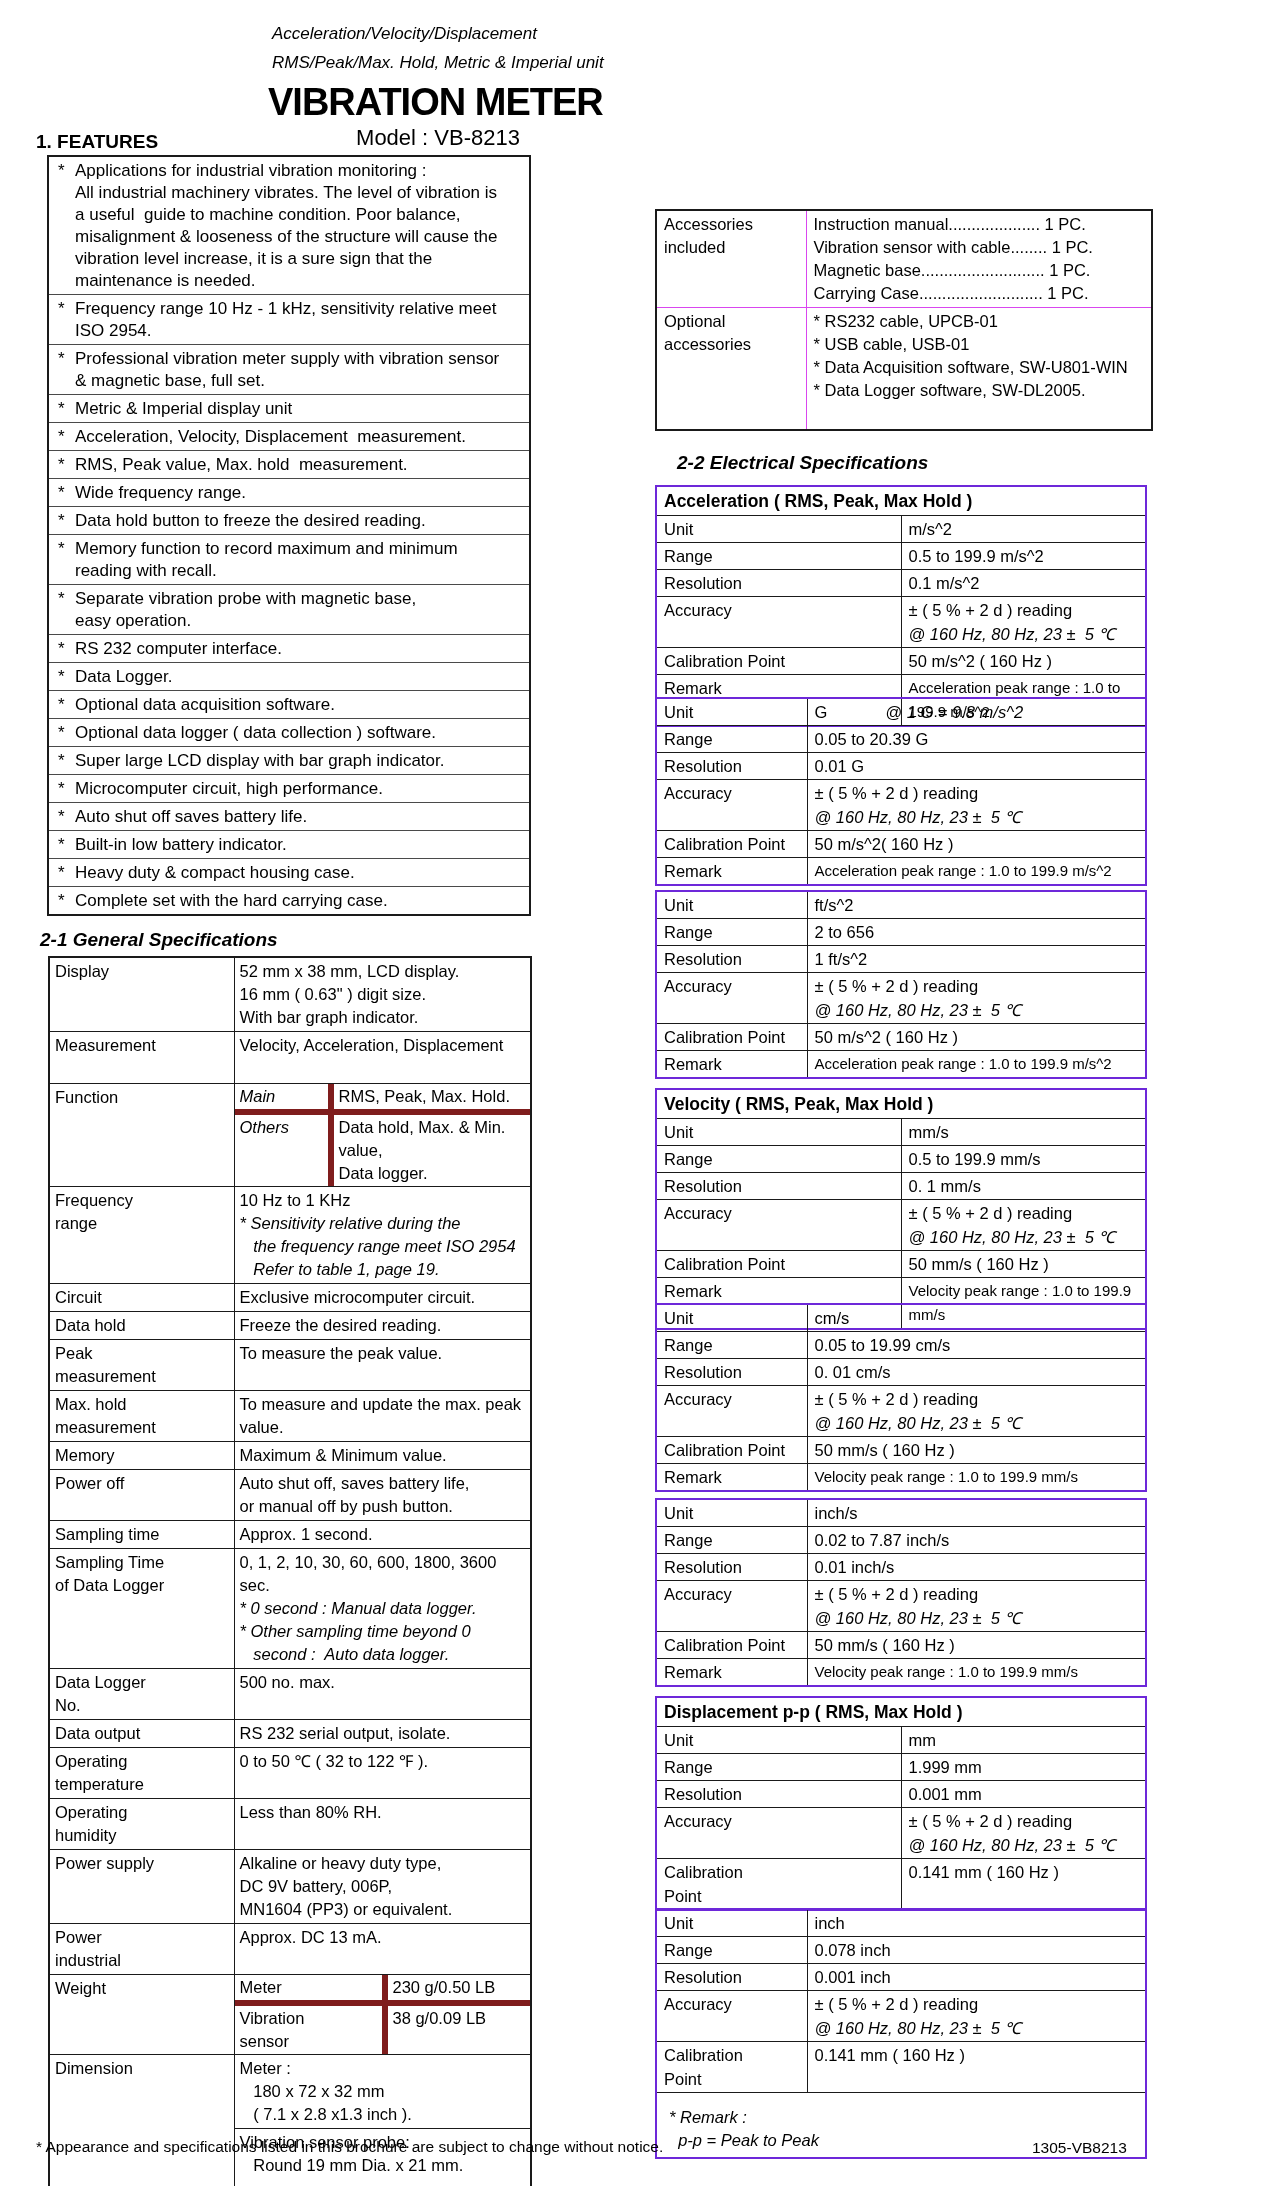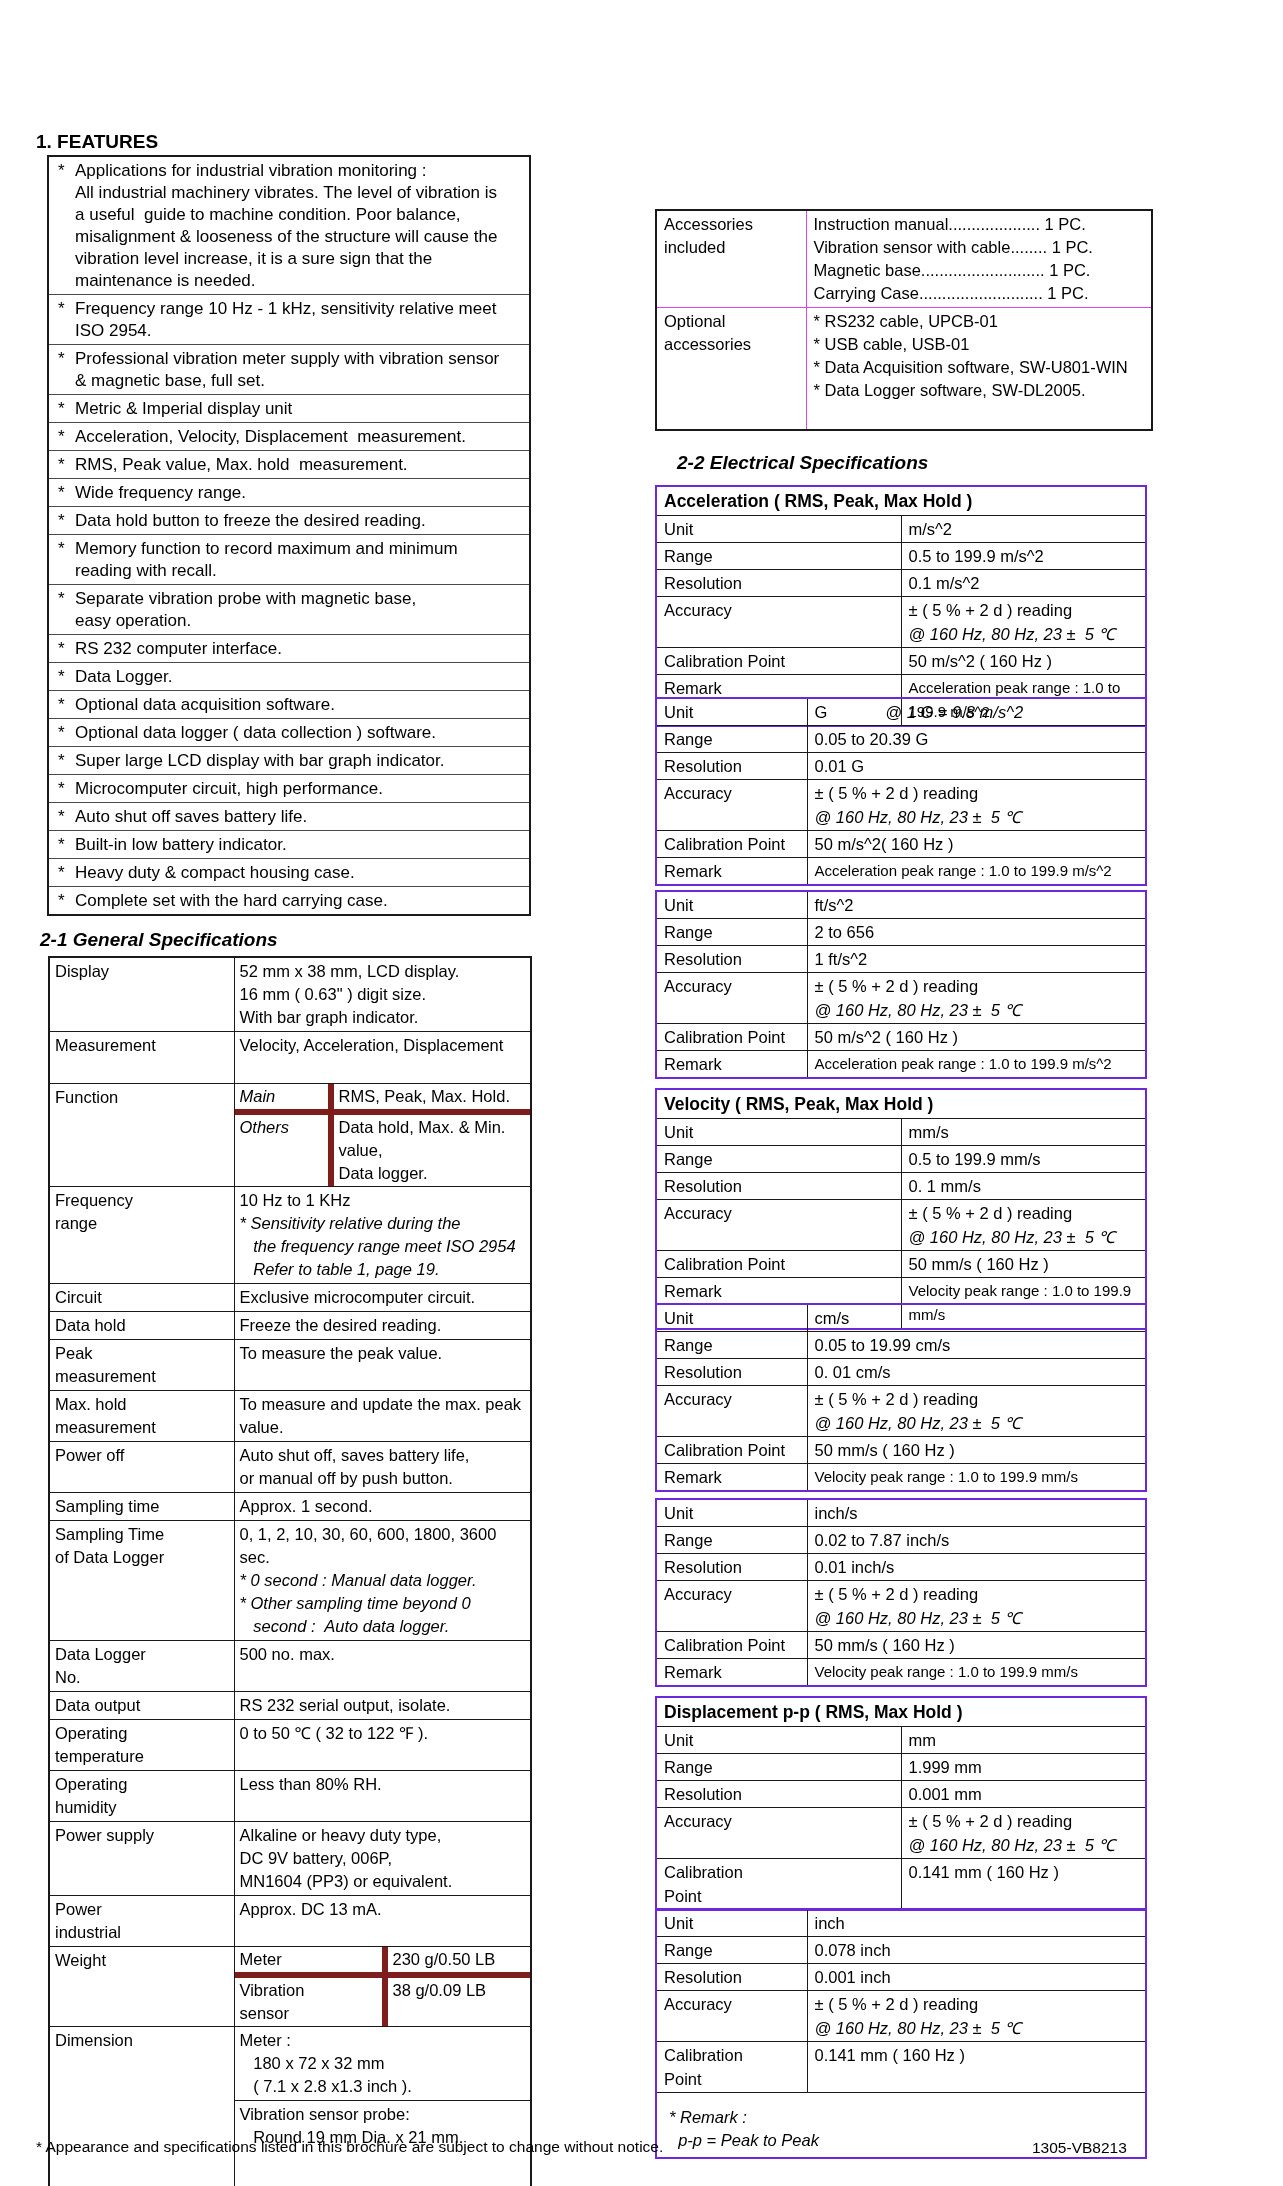--- a/index.html
+++ b/index.html
@@ -64,20 +64,26 @@
 
   
   .foot-left  { position:absolute; left:36px;  top:2138px; font-size:15.5px; }
   .foot-right { position:absolute; left:1032px; top:2139px; font-size:15.5px; }
 </style>
 </head>
 <body>
 
 <div class="page">
 
+  <div class="hdr">
+    <div class="hl">Acceleration/Velocity/Displacement</div>
+    <div class="hl hl2">RMS/Peak/Max. Hold, Metric &amp; Imperial unit</div>
+    <div class="big-title">VIBRATION METER</div>
+    <div class="model">Model : VB-8213</div>
+  </div>
 
   <div class="feat-heading">1. FEATURES</div>
   <div class="feat-box" id="features-box">
       <div class="feat-item">
         <span class="star">*</span>
         <div class="feat-text">Applications for industrial vibration monitoring :
 All industrial machinery vibrates. The level of vibration is
 a useful  guide to machine condition. Poor balance,
 misalignment &amp; looseness of the structure will cause the
 vibration level increase, it is a sure sign that the
@@ -235,20 +241,26 @@
         </tr>
         <tr>
           <td class="lbl">Max. hold
 measurement</td>
           <td class="val">
             <div class="line">To measure and update the max. peak</div>
             <div class="line">value.</div>
           </td>
         </tr>
         <tr>
+          <td class="lbl">Memory</td>
+          <td class="val">
+            <div class="line">Maximum &amp; Minimum value.</div>
+          </td>
+        </tr>
+        <tr>
           <td class="lbl">Power off</td>
           <td class="val">
             <div class="line">Auto shut off, saves battery life,</div>
             <div class="line">or manual off by push button.</div>
           </td>
         </tr>
         <tr>
           <td class="lbl">Sampling time</td>
           <td class="val">
             <div class="line">Approx. 1 second.</div>

